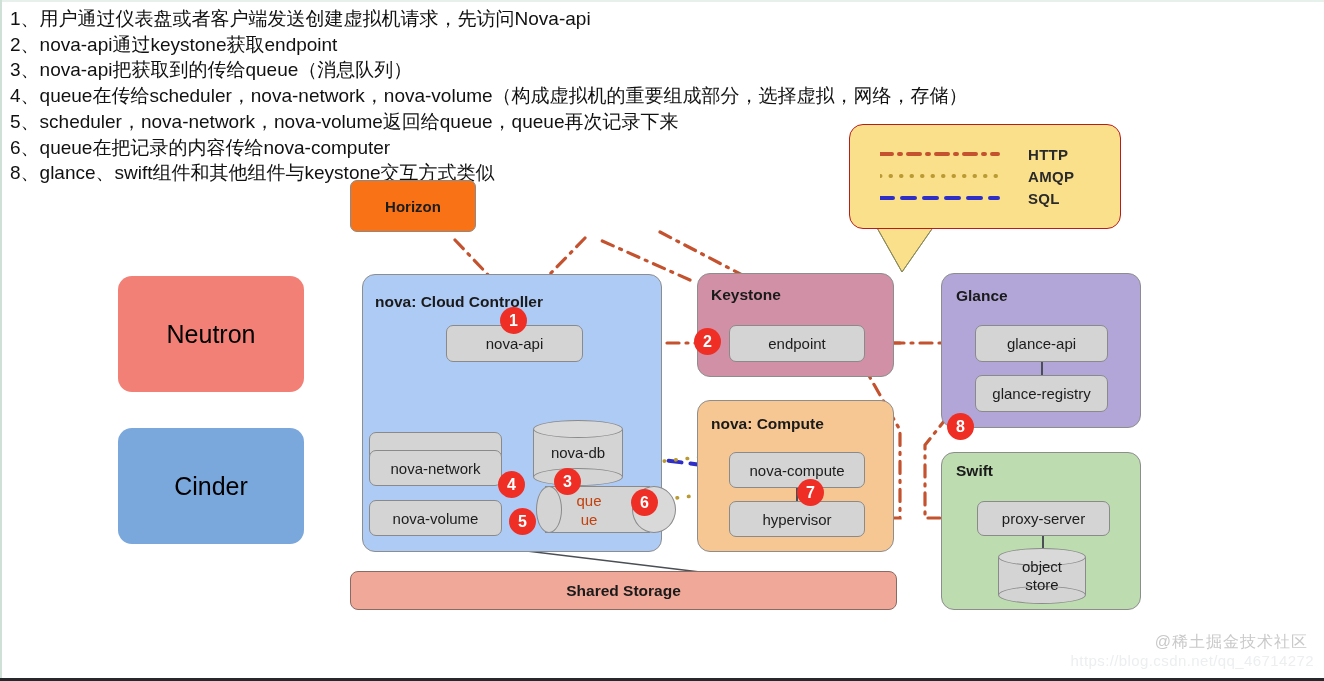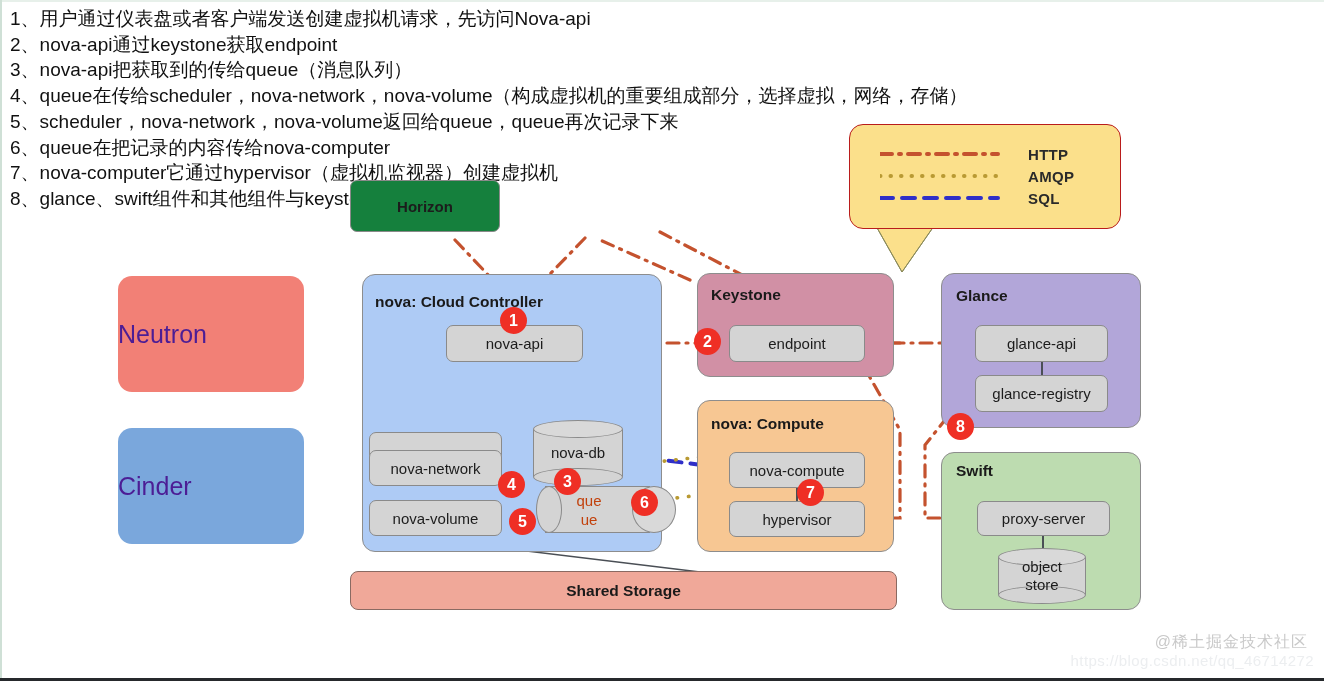--- a/index.html
+++ b/index.html
@@ -35,22 +35,22 @@
   .grp-title {
     position:absolute; font-weight:bold; font-size:15.5px; color:#1a1a1a;
   }
   .svc {
     position:absolute; background:#d4d4d4; border:1px solid #8a8a8a;
     border-radius:7px; display:flex; align-items:center; justify-content:center;
     font-size:15px; color:#1c1c1c;
   }
   .plain {
     position:absolute; border-radius:14px; display:flex;
-    align-items:center; 
-    font-size:25px; color:#4c1d95;
+    align-items:center; justify-content:center;
+    font-size:25px; color:#000000;
   }
 
   
   .cyl { position:absolute; }
   .cyl .body {
     position:absolute; left:0; right:0; top:9px; bottom:9px;
     background:#d4d4d4; border-left:1px solid #8a8a8a; border-right:1px solid #8a8a8a;
   }
   .cyl .top {
     position:absolute; left:0; right:0; top:0; height:18px; border-radius:50%;
@@ -126,21 +126,20 @@
   <div class="edge-left"></div>
   <div class="edge-bottom"></div>
 
   <div class="steps">
     <div class="step">1、用户通过仪表盘或者客户端发送创建虚拟机请求，先访问Nova-api</div>
     <div class="step">2、nova-api通过keystone获取endpoint</div>
     <div class="step">3、nova-api把获取到的传给queue（消息队列）</div>
     <div class="step">4、queue在传给scheduler，nova-network，nova-volume（构成虚拟机的重要组成部分，选择虚拟，网络，存储）</div>
     <div class="step">5、scheduler，nova-network，nova-volume返回给queue，queue再次记录下来</div>
     <div class="step">6、queue在把记录的内容传给nova-computer</div>
-    <div class="step">7、nova-computer它通过hypervisor（虚拟机监视器）创建虚拟机</div>
     <div class="step">8、glance、swift组件和其他组件与keystone交互方式类似</div>
   </div>
 
   <svg id="wires">
     <defs></defs>
     <g stroke-linecap="round" fill="none">
 
       <path d="M 455 240 L 512 300" stroke="#c4522e" stroke-width="3.2" stroke-dasharray="12 7 2 7"></path>
 
       <path d="M 585 238 L 520 305" stroke="#c4522e" stroke-width="3.2" stroke-dasharray="12 7 2 7"></path>
@@ -170,21 +169,21 @@
       <path d="M 470 487 L 556 508" stroke="#b99a33" stroke-width="3.6" stroke-dasharray="0.5 11"></path>
       <path d="M 470 525 L 556 512" stroke="#b99a33" stroke-width="3.6" stroke-dasharray="0.5 11"></path>
       <path d="M 600 470 L 590 505" stroke="#b99a33" stroke-width="3.6" stroke-dasharray="0.5 11"></path>
       <path d="M 620 505 L 740 490" stroke="#b99a33" stroke-width="3.6" stroke-dasharray="0.5 11"></path>
       <path d="M 630 465 L 745 452" stroke="#b99a33" stroke-width="3.6" stroke-dasharray="0.5 11"></path>
 
       <path d="M 436 540 L 700 572" stroke="#4a4f55" stroke-width="1.6"></path>
     </g>
   </svg>
 
-  <div class="svc" style="left:350px; top:180px; width:150px; height:52px; background:#15803d; z-index:5;">
+  <div class="svc" style="left:350px; top:180px; width:126px; height:52px; background:#f97316; z-index:5;">
     <span style="font-weight:bold; font-size:15px;">Horizon</span>
   </div>
 
   <div class="plain" style="left:118px; top:276px; width:186px; height:116px; background:#f28076;">
     <span>Neutron</span>
   </div>
   <div class="plain" style="left:118px; top:428px; width:186px; height:116px; background:#7aa7dc;">
     <span>Cinder</span>
   </div>
 

